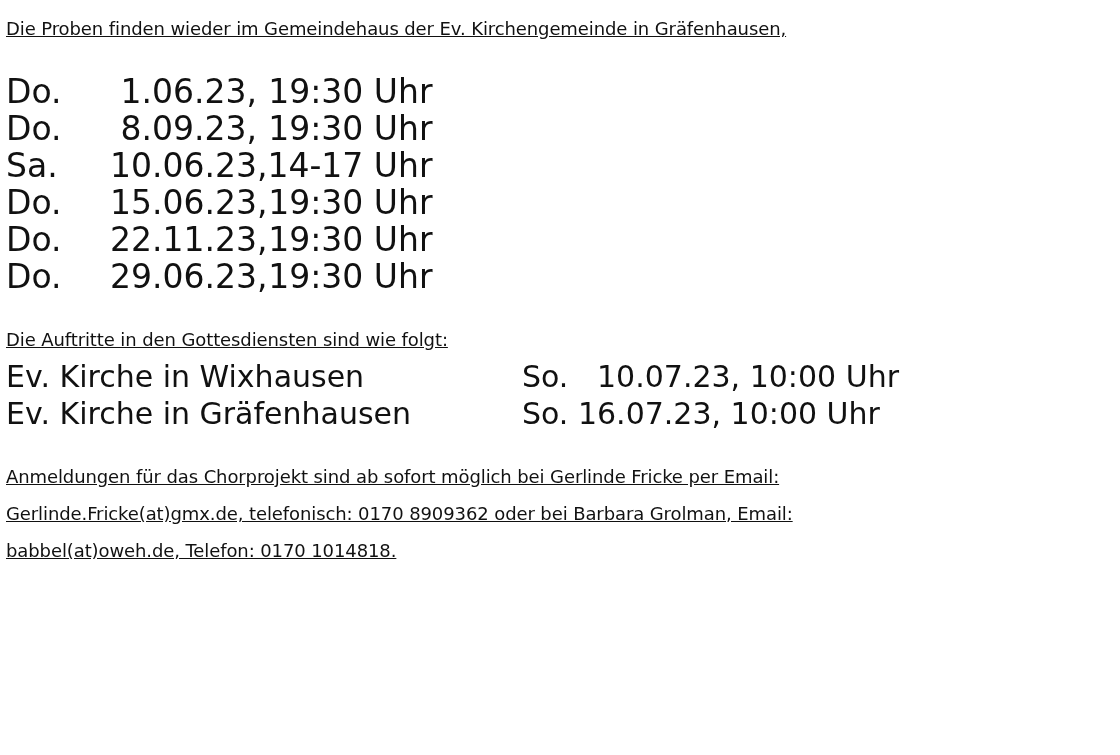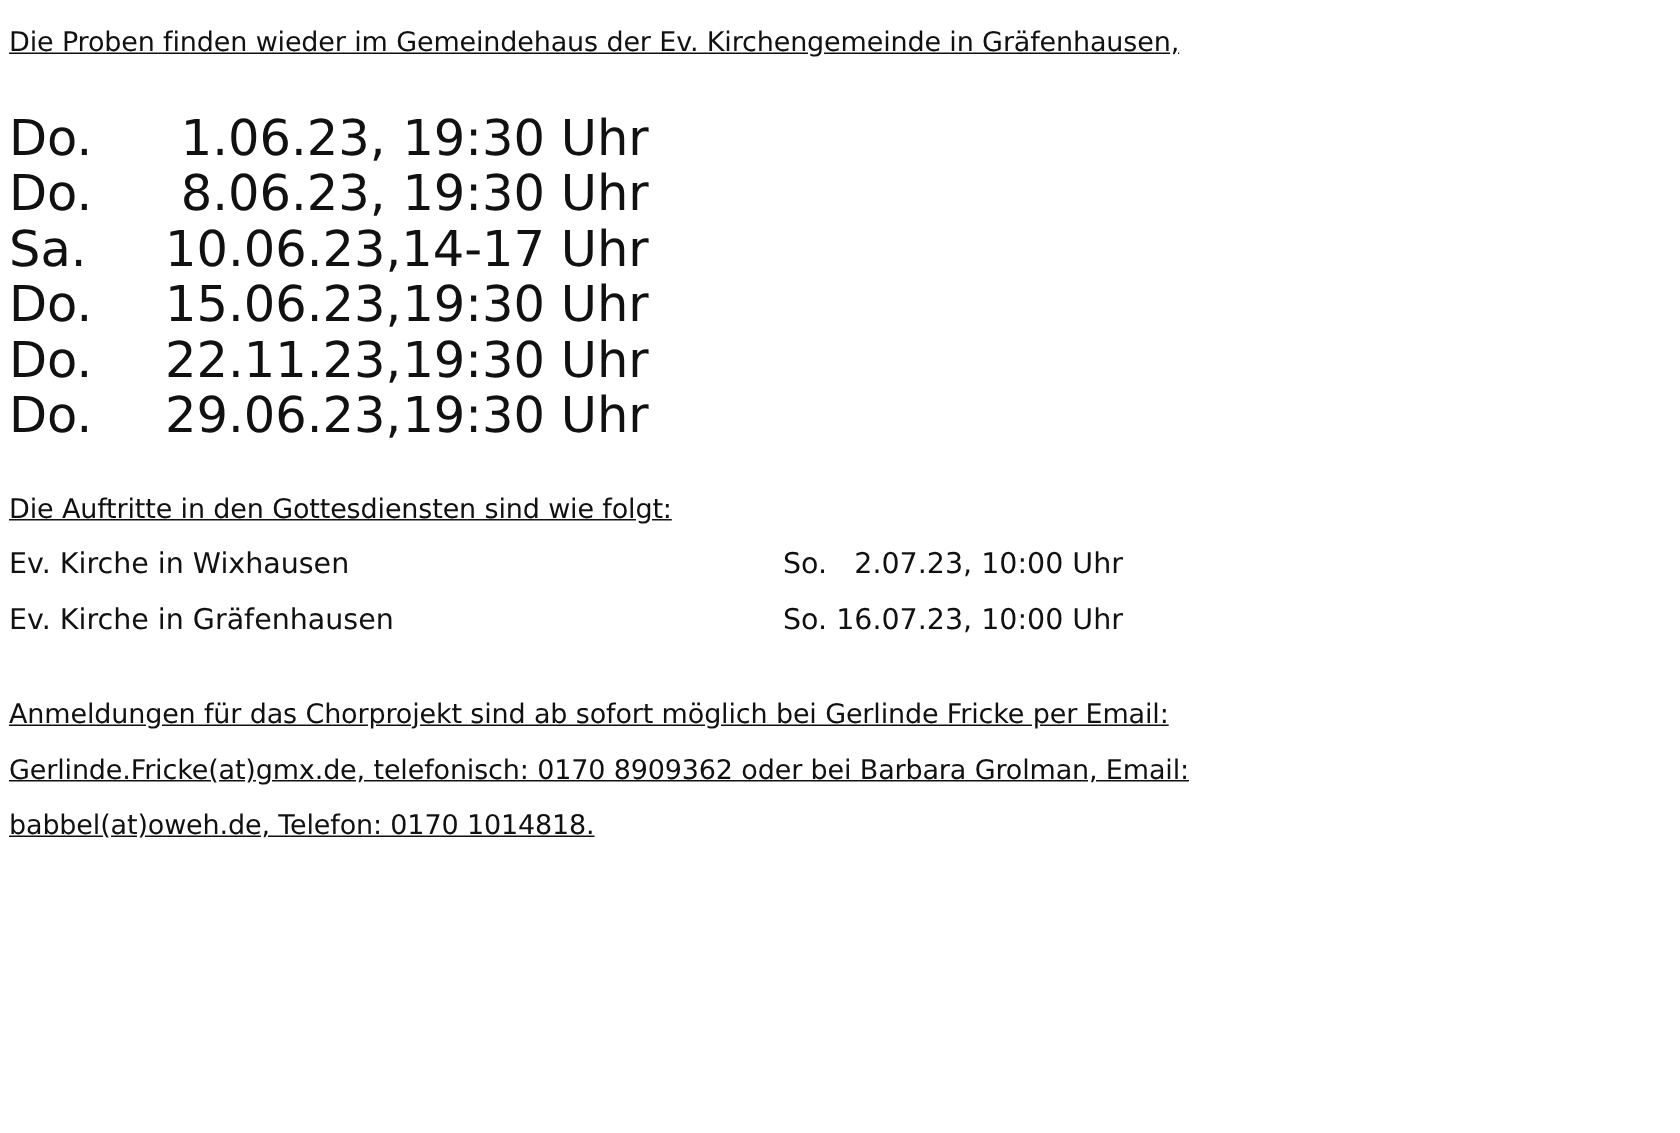--- a/index.html
+++ b/index.html
@@ -40,21 +40,21 @@
     padding: 0;
     white-space: pre;
     vertical-align: baseline;
   }
   td.day { width: 104px; text-align: left; }
   td.date { width: 140px; text-align: center; padding-right: 0; }
   td.time { padding-left: 44px; text-align: right; }
 
   table.gigs {
     border-collapse: collapse;
-    font-size: 19px;
+    font-size: 30px;
     line-height: 37px;
   }
   table.gigs td {
     padding: 0;
     white-space: pre;
     vertical-align: baseline;
   }
   td.venue-a { width: 516px; }
   td.venue-b { width: 412px; margin-left: 12px; }
   td.when { text-align: left; }
@@ -72,21 +72,21 @@
 
   <table class="schedule">
     <tbody>
       <tr>
         <td class="day">Do.</td>
         <td class="date">1.06.23,</td>
         <td class="time">19:30 Uhr</td>
       </tr>
       <tr>
         <td class="day">Do.</td>
-        <td class="date">8.06.23,</td>
+        <td class="date">8.09.23,</td>
         <td class="time">19:30 Uhr</td>
       </tr>
       <tr>
         <td class="day">Sa.</td>
         <td class="date">10.06.23,</td>
         <td class="time">14-17 Uhr</td>
       </tr>
       <tr>
         <td class="day">Do.</td>
         <td class="date">15.06.23,</td>
@@ -108,21 +108,21 @@
   <div class="spacer-md"></div>
 
   <div class="para">
     <div class="line">Die Auftritte in den Gottesdiensten sind wie folgt:</div>
   </div>
 
   <table class="gigs">
     <tbody>
       <tr>
         <td class="venue-a">Ev. Kirche in Wixhausen</td>
-        <td class="when">So.   2.07.23, 10:00 Uhr</td>
+        <td class="when">So.   10.07.23, 10:00 Uhr</td>
       </tr>
       <tr>
         <td class="venue-b">Ev. Kirche in Gräfenhausen</td>
         <td class="when">So. 16.07.23, 10:00 Uhr</td>
       </tr>
     </tbody>
   </table>
 
   <div class="spacer-md"></div>
 

